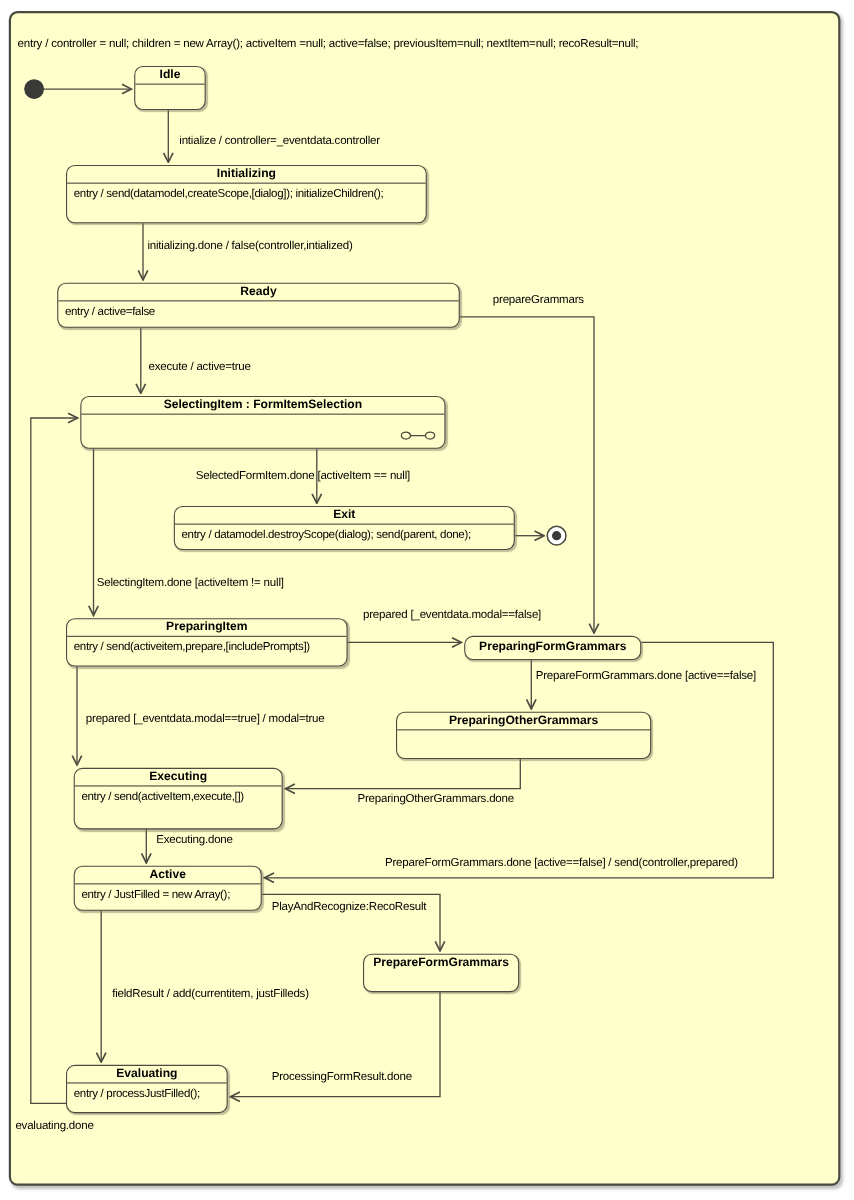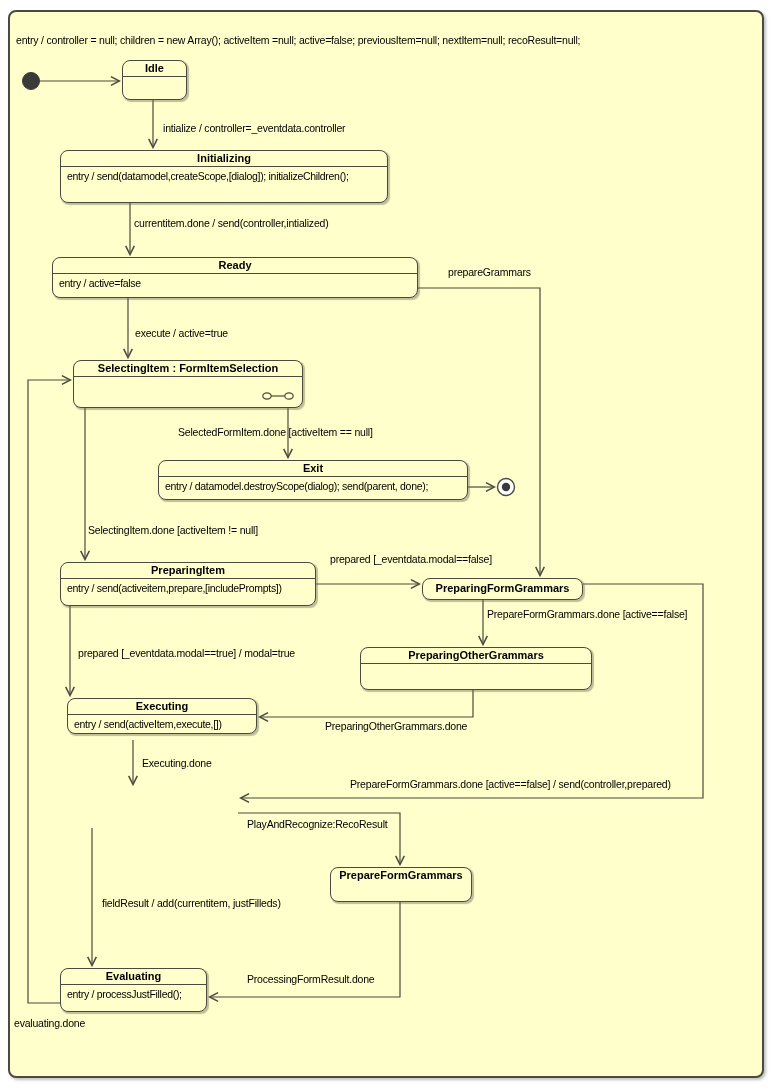--- a/index.html
+++ b/index.html
@@ -72,21 +72,21 @@
   <div class="state" style="left:52px;top:257px;width:366px;height:41px;">
     <div class="state-title">Ready</div>
     <div class="state-body">entry / active=false</div>
   </div>
 
   <div class="state" style="left:60px;top:150px;width:328px;height:53px;">
     <div class="state-title">Initializing</div>
     <div class="state-body">entry / send(datamodel,createScope,[dialog]); initializeChildren();</div>
   </div>
 
-  <div class="state" style="left:73px;top:360px;width:230px;height:48px;">
+  <div class="state" style="left:73px;top:360px;width:332px;height:48px;">
     <div class="state-title">SelectingItem : FormItemSelection</div>
     <svg class="subicon" width="32" height="10" viewBox="0 0 32 10">
       <line x1="8" y1="5" x2="24" y2="5" stroke="#4A4A40" stroke-width="1.2"></line>
       <ellipse cx="5" cy="5" rx="4.2" ry="3.2" fill="#FFFFCB" stroke="#4A4A40" stroke-width="1.2"></ellipse>
       <ellipse cx="27" cy="5" rx="4.2" ry="3.2" fill="#FFFFCB" stroke="#4A4A40" stroke-width="1.2"></ellipse>
     </svg>
   </div>
 
   <div class="state" style="left:158px;top:460px;width:310px;height:40px;">
     <div class="state-title">Exit</div>
@@ -99,37 +99,41 @@
 
   <div class="state" style="left:60px;top:562px;width:256px;height:44px;">
     <div class="state-title">PreparingItem</div>
     <div class="state-body">entry / send(activeitem,prepare,[includePrompts])</div>
   </div>
 
   <div class="state" style="left:360px;top:647px;width:232px;height:43px;">
     <div class="state-title">PreparingOtherGrammars</div>
   </div>
 
-  <div class="state" style="left:67px;top:698px;width:190px;height:36px;">
+  <div class="state" style="left:67px;top:698px;width:190px;height:56px;">
     <div class="state-title">Executing</div>
     <div class="state-body">entry / send(activeItem,execute,[])</div>
   </div>
 
+  <div class="state" style="left:67px;top:787px;width:171px;height:41px;">
+    <div class="state-title">Active</div>
+    <div class="state-body">entry / JustFilled = new Array();</div>
+  </div>
 
   <div class="state" style="left:330px;top:867px;width:142px;height:35px;">
     <div class="state-title no-divider">PrepareFormGrammars</div>
   </div>
 
   <div class="state" style="left:60px;top:968px;width:147px;height:44px;">
     <div class="state-title">Evaluating</div>
     <div class="state-body">entry / processJustFilled();</div>
   </div>
 
   <span class="tlabel" style="left:163px;top:122px;">intialize / controller=_eventdata.controller</span>
-  <span class="tlabel" style="left:134px;top:217px;">currentitem.done / send(controller,intialized)</span>
+  <span class="tlabel" style="left:134px;top:217px;">initializing.done / false(controller,intialized)</span>
   <span class="tlabel" style="left:135px;top:327px;">execute / active=true</span>
   <span class="tlabel" style="left:448px;top:266px;">prepareGrammars</span>
   <span class="tlabel" style="left:178px;top:426px;">SelectedFormItem.done [activeItem == null]</span>
   <span class="tlabel" style="left:88px;top:524px;">SelectingItem.done [activeItem != null]</span>
   <span class="tlabel" style="left:330px;top:553px;">prepared [_eventdata.modal==false]</span>
   <span class="tlabel" style="left:78px;top:647px;">prepared [_eventdata.modal==true] / modal=true</span>
   <span class="tlabel" style="left:487px;top:608px;">PrepareFormGrammars.done [active==false]</span>
   <span class="tlabel" style="left:325px;top:720px;">PreparingOtherGrammars.done</span>
   <span class="tlabel" style="left:350px;top:778px;">PrepareFormGrammars.done [active==false] / send(controller,prepared)</span>
   <span class="tlabel" style="left:142px;top:757px;">Executing.done</span>

